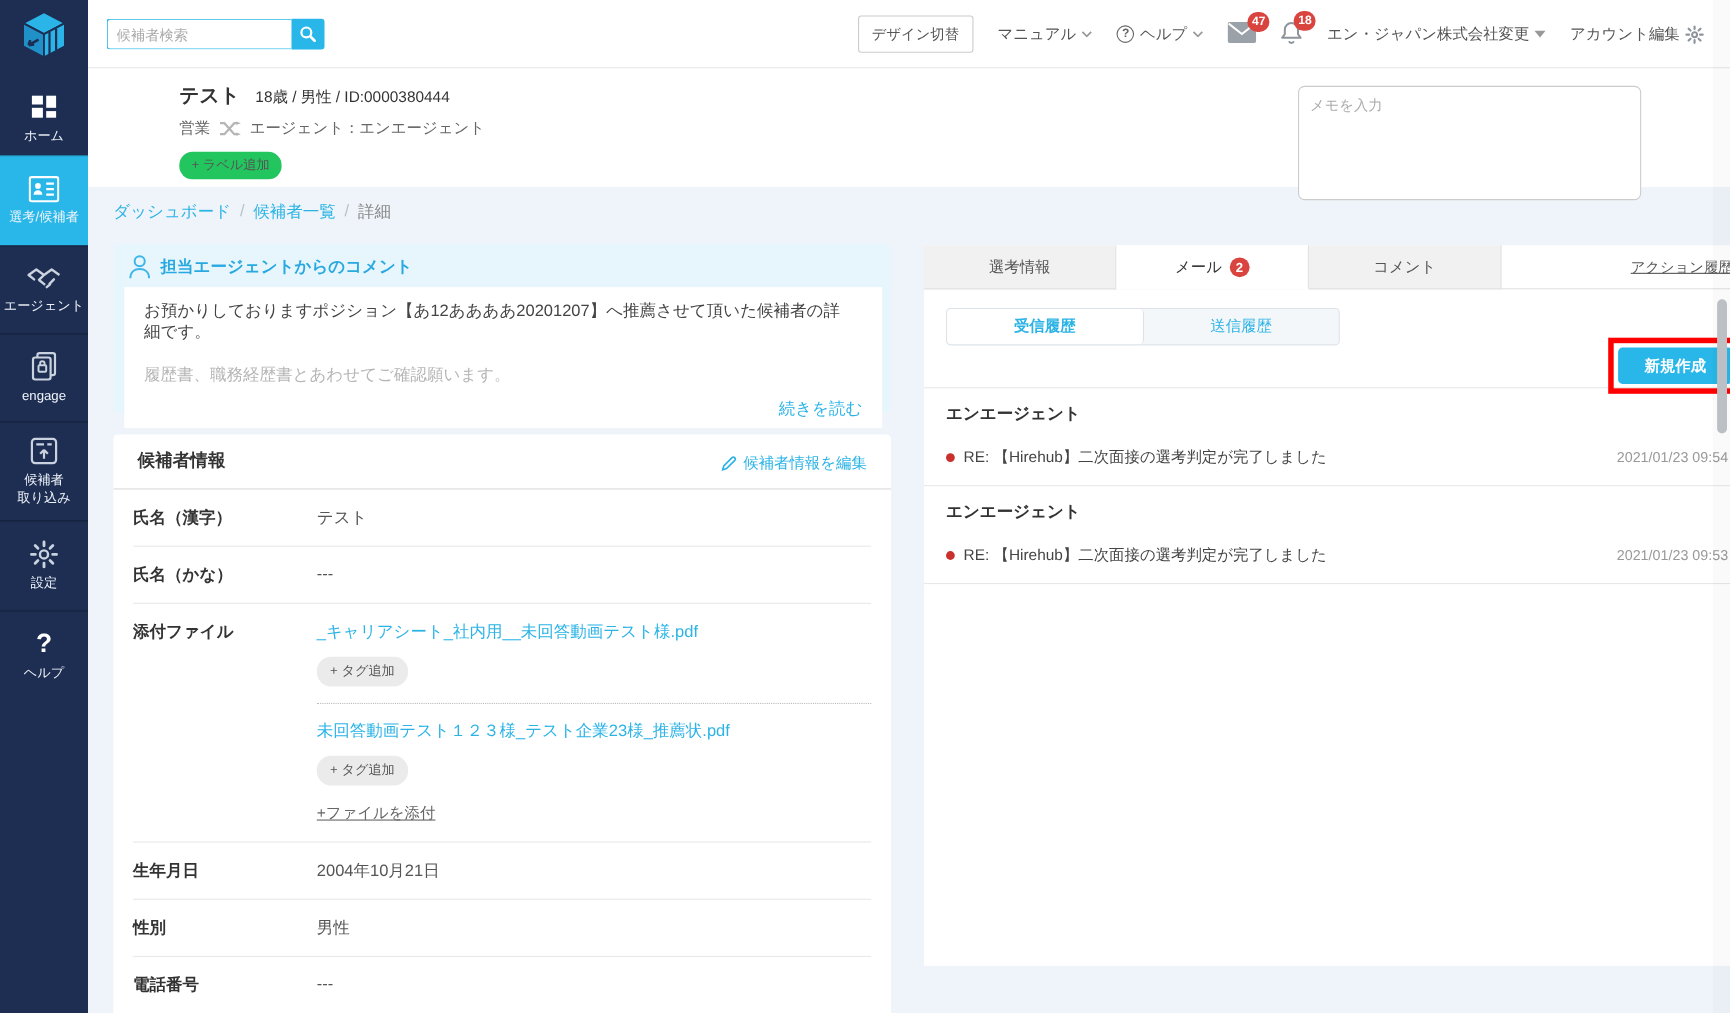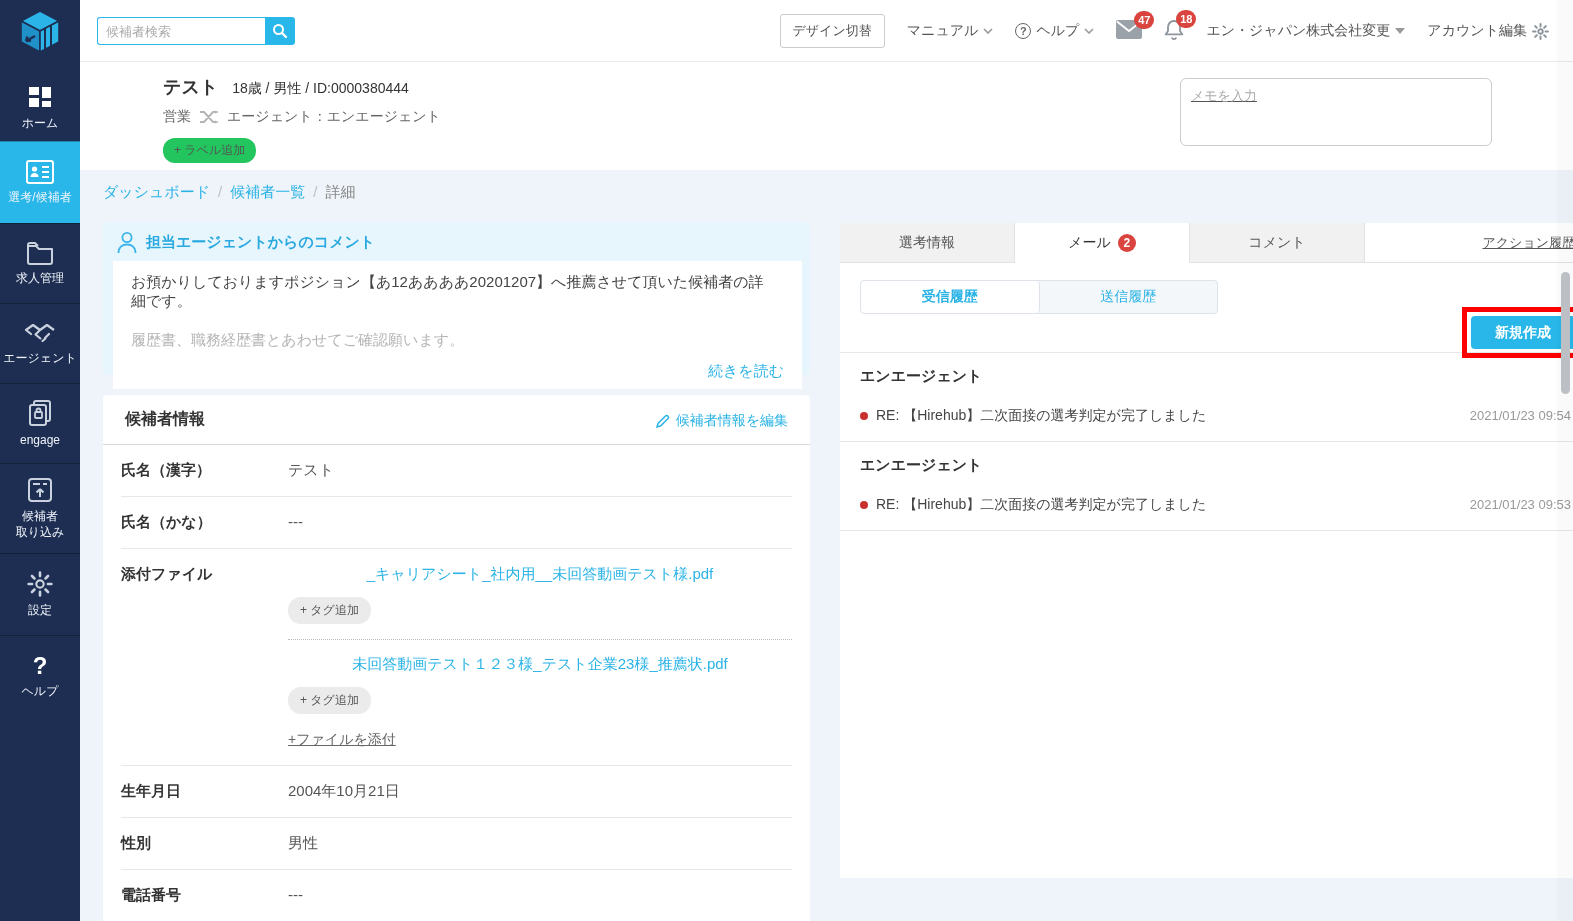--- a/index.html
+++ b/index.html
@@ -33,21 +33,21 @@
   .icon-badge { position:relative; cursor:pointer; }
   .badge { position:absolute; top:-9px; right:-12px; min-width:18px; height:18px; padding:0 4px; background:#d9443f; color:#fff; border-radius:9px; font-size:11px; font-weight:bold; display:flex; align-items:center; justify-content:center; }
 
   
   .cand-header { position:absolute; left:80px; top:62px; width:1493px; height:108px; background:#fff; }
   .cand-lines { position:absolute; left:83px; top:13px; }
   .cand-line1 { font-size:14px; color:#333; }
   .cand-name { font-size:18px; font-weight:bold; margin-right:10px; }
   .cand-line2 { margin-top:9px; font-size:14px; color:#666; display:flex; align-items:center; gap:8px; }
   .label-pill { margin-top:12px; display:inline-block; background:#22c55e; border-radius:12px; padding:4px 11px; font-size:12px; color:#555; cursor:pointer; }
-  .memo { position:absolute; left:1100px; top:16px; width:312px; height:68px; border:1px solid #ccc; border-radius:6px; padding:8px 10px; font-size:13px; color:#555; resize:none; font-family:inherit; outline:none;text-decoration:underline; }
+  .memo { position:absolute; left:1100px; top:16px; width:312px; height:104px; border:1px solid #ccc; border-radius:6px; padding:8px 10px; font-size:13px; color:#555; resize:none; font-family:inherit; outline:none; }
   .memo::placeholder { color:#aaa; }
 
   
   .breadcrumb { position:absolute; left:103px; top:183px; font-size:15px; color:#b9c2cb; display:flex; gap:8px; }
   .crumb-link { color:#2bb3e6; cursor:pointer; }
   .crumb-cur { color:#888; }
 
   
   .comment-card { position:absolute; left:103px; top:222px; width:707px; height:153px; background:#e7f6fd; border-radius:4px; }
   .comment-head { display:flex; align-items:center; gap:9px; padding:9px 14px 7px 14px; color:#29a9e0; font-size:15px; font-weight:bold; }
@@ -58,21 +58,21 @@
 
   
   .info-card { position:absolute; left:103px; top:395px; width:707px; height:526px; background:#fff; border-radius:4px 4px 0 0; overflow:hidden; }
   .info-head { display:flex; align-items:flex-end; justify-content:space-between; padding:14px 22px; border-bottom:1px solid #d9d9d9; }
   .info-title { font-size:16px; font-weight:bold; color:#333; }
   .edit-link { color:#2bb3e6; font-size:14px; cursor:pointer; display:flex; align-items:center; gap:6px; }
   .info-row { display:flex; border-bottom:1px solid #e8e8e8; margin:0 18px; padding:16px 0; }
   .info-row:last-child { border-bottom:none; }
   .info-label { width:167px; font-size:15px; font-weight:bold; color:#333; flex-shrink:0; }
   .info-value { font-size:15px; color:#555; }
-  .file-link { color:#2bb3e6; font-size:15px; cursor:pointer; display:block;text-align:center; }
+  .file-link { color:#2bb3e6; font-size:15px; cursor:pointer; display:block; }
   .tag-pill { margin-top:13px; display:inline-block; background:#ebebeb; border-radius:13px; padding:5px 12px; font-size:12px; color:#555; cursor:pointer; }
   .dotted-sep { border-bottom:1px dotted #bbb; margin:15px 0; }
   .attach-link { display:inline-block; margin-top:17px; color:#666; font-size:14px; text-decoration:underline; cursor:pointer; }
 
   
   .right-panel { position:absolute; left:840px; top:223px; width:751px; height:655px; background:#fff; }
   .tabs { display:flex; height:40px; border-bottom:1px solid #e2e2e2; }
   .tab { width:175px; display:flex; align-items:center; justify-content:center; gap:7px; font-size:14px; color:#555; background:#f1f1f1; border-right:1px solid #e2e2e2; border-bottom:1px solid #e2e2e2; margin-bottom:-1px; cursor:pointer; }
   .tab.active { background:#fff; border-bottom:1px solid #fff; color:#333; }
   .tab-badge { min-width:18px; height:18px; padding:0 5px; background:#d9443f; color:#fff; border-radius:9px; font-size:12px; font-weight:bold; display:flex; align-items:center; justify-content:center; }
@@ -126,26 +126,20 @@
           <rect x="1" y="1" width="26" height="22" rx="2" fill="none" stroke="#fff" stroke-width="2"></rect>
           <circle cx="8.5" cy="9" r="2.6" fill="#fff"></circle>
           <path d="M4.5 17c0-2.6 2-4 4-4s4 1.4 4 4z" fill="#fff"></path>
           <line x1="16" y1="7" x2="23" y2="7" stroke="#fff" stroke-width="2"></line>
           <line x1="16" y1="12" x2="23" y2="12" stroke="#fff" stroke-width="2"></line>
           <line x1="16" y1="17" x2="23" y2="17" stroke="#fff" stroke-width="2"></line>
         </svg>
         <span class="lbl">選考/候補者</span>
       </div>
       <div class="nav-item" style="height:80px">
-        <svg width="28" height="24" viewBox="0 0 28 24">
-          <path d="M2 5 h8 l3 3 h13 v13 a2 2 0 0 1 -2 2 h-20 a2 2 0 0 1 -2 -2 z M2 5 v-1 a2 2 0 0 1 2 -2 h5 l3 3" fill="none" stroke="#c9d2de" stroke-width="2" stroke-linejoin="round"></path>
-        </svg>
-        <span class="lbl">求人管理</span>
-      </div>
-      <div class="nav-item" style="height:80px">
         <svg width="32" height="24" viewBox="0 0 32 24">
           <path d="M2 9 l7 -5 7 5 -4.5 4.5 5.5 4.5" fill="none" stroke="#c9d2de" stroke-width="2.2" stroke-linejoin="round"></path>
           <path d="M30 9 l-7 -5 -7 5" fill="none" stroke="#c9d2de" stroke-width="2.2" stroke-linejoin="round"></path>
           <path d="M25 13 l-4 4 M21.5 17.5 l-3 2.5 M2 9 l5 4" fill="none" stroke="#c9d2de" stroke-width="2.2" stroke-linecap="round"></path>
         </svg>
         <span class="lbl">エージェント</span>
       </div>
       <div class="nav-item" style="height:80px">
         <svg width="26" height="28" viewBox="0 0 26 28">
           <rect x="7" y="2" width="16" height="20" rx="2" fill="none" stroke="#c9d2de" stroke-width="2"></rect>

